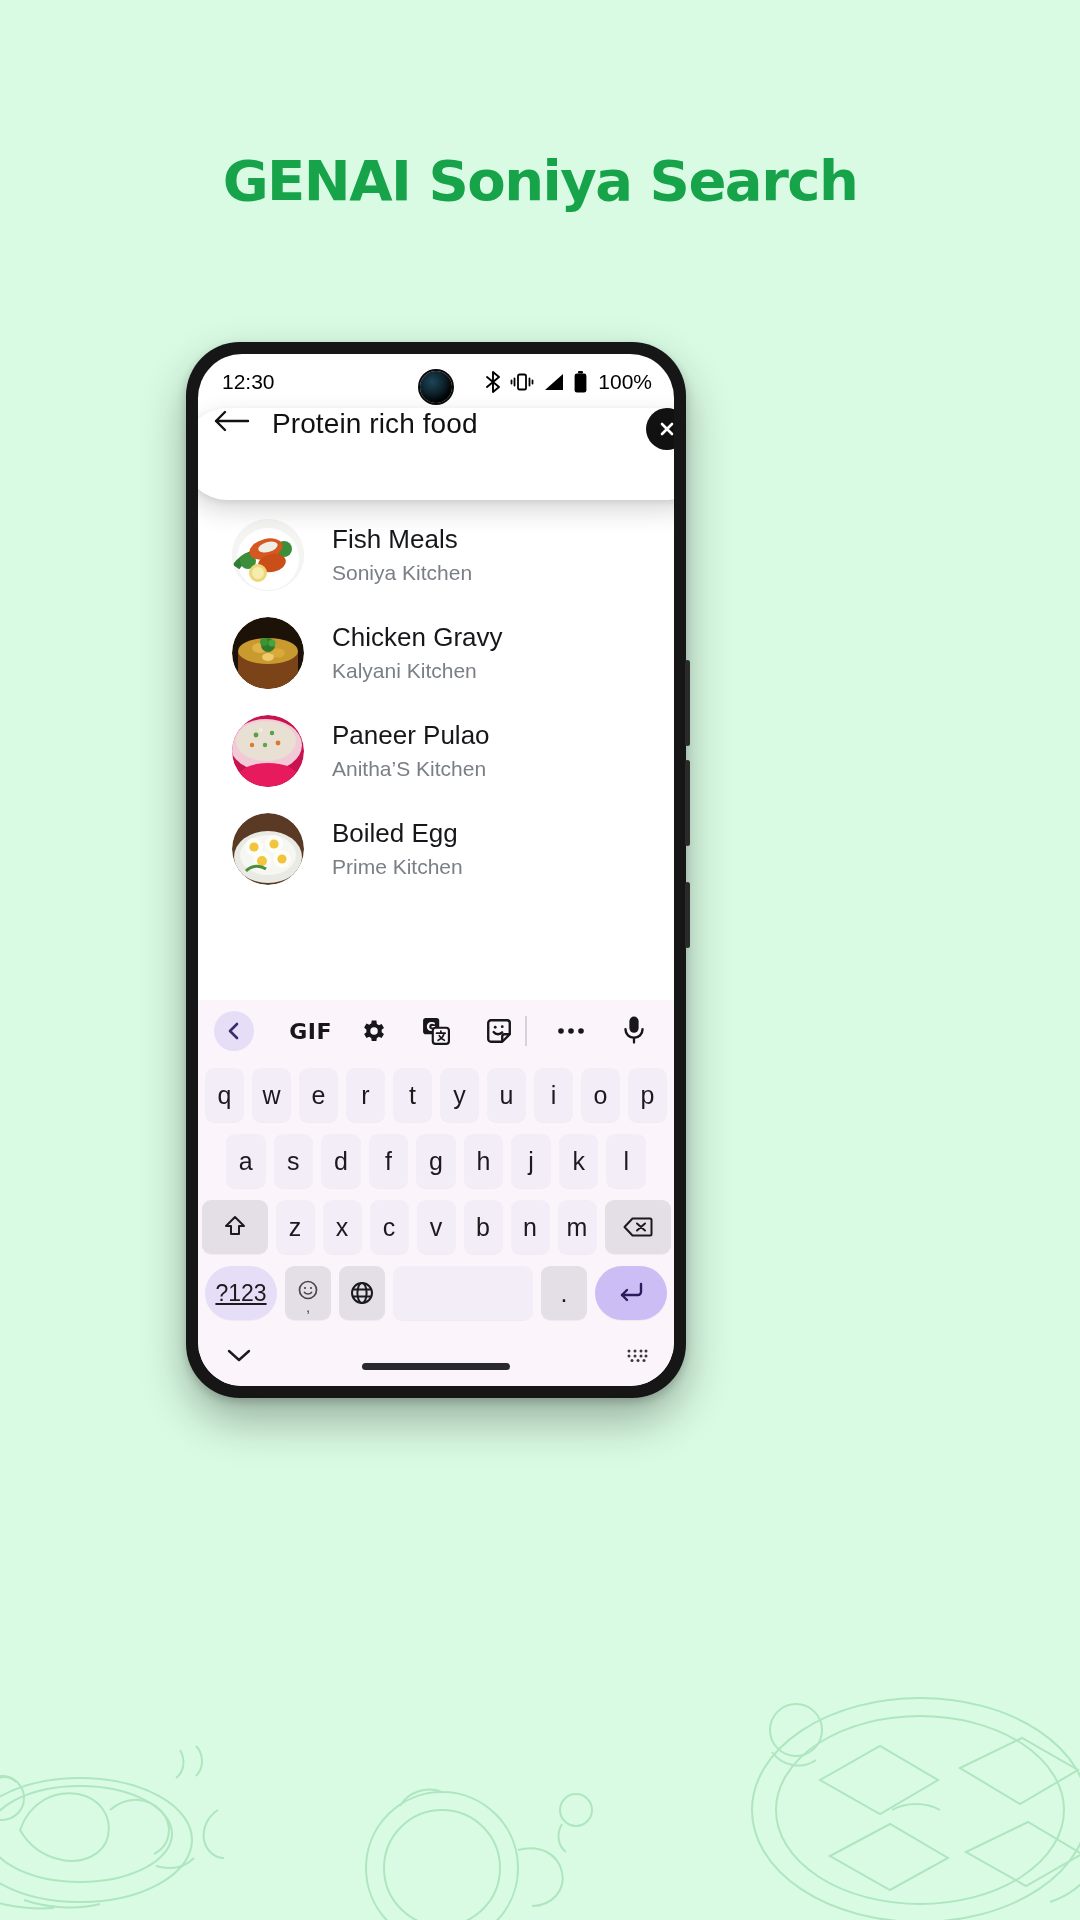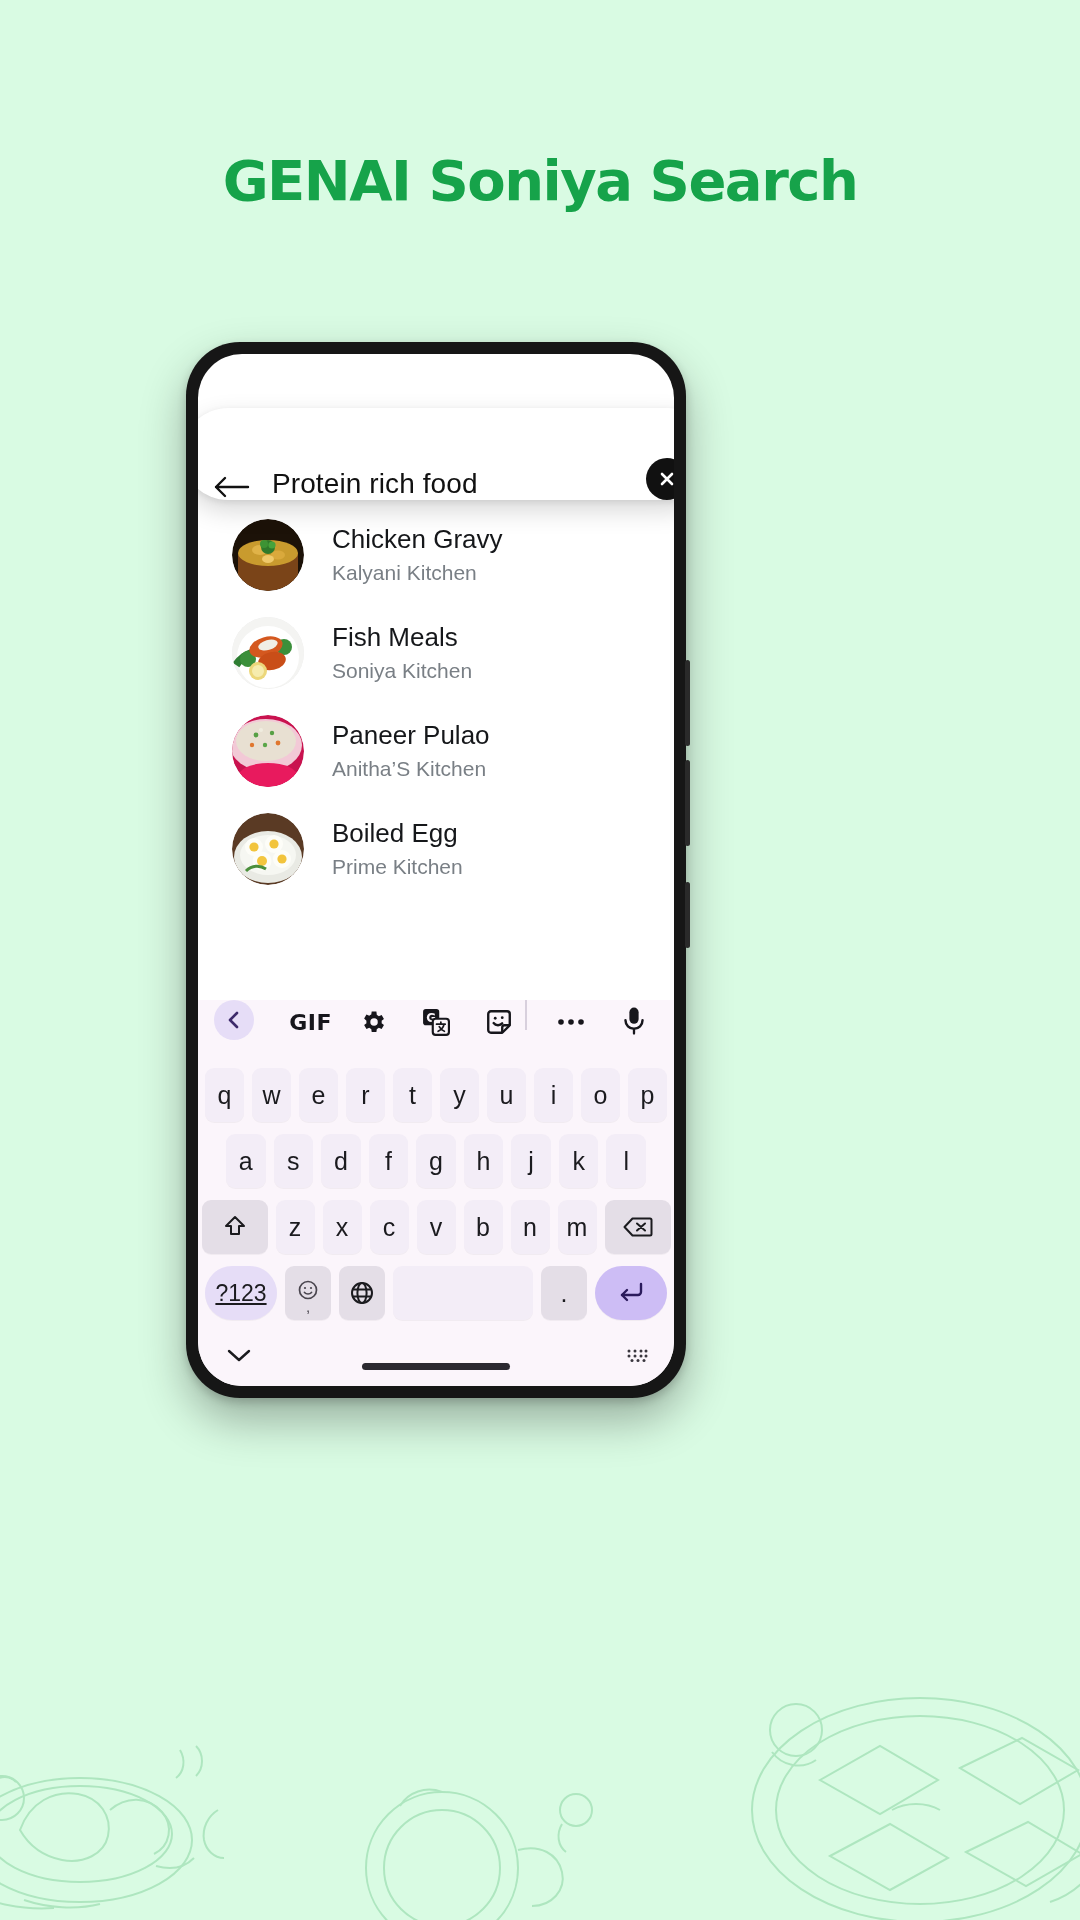--- a/index.html
+++ b/index.html
@@ -62,21 +62,21 @@
     background: radial-gradient(circle at 38% 34%, #1d4659 0%, #0d222c 42%, #000 72%);
     box-shadow: 0 0 0 2px #0a0a0a;
     z-index: 4;
   }
 
   
   #search-pill {
     position: absolute; left: -16px; top: 54px; width: 532px; height: 92px;
     background: #fff; border-radius: 46px;
     box-shadow: 0 10px 26px rgba(0,0,0,.16), 0 2px 6px rgba(0,0,0,.08);
-    display: flex; align-items: flex-end; padding: 0 26px 0 32px;
+    display: flex; align-items: flex-start; padding: 0 26px 0 32px;
     z-index: 10;
   }
   #back-arrow { flex: 0 0 auto; cursor: pointer; }
   #search-value {
     flex: 1 1 auto; margin-left: 22px;
     font-size: 28px; color: #111; letter-spacing: .1px;
   }
   #clear-btn {
     flex: 0 0 auto; width: 42px; height: 42px; border-radius: 50%;
     background: #111; display: flex; align-items: center; justify-content: center;
@@ -99,21 +99,21 @@
   .rtext { margin-left: 28px; }
   .rtitle { font-size: 26px; color: #15171a; line-height: 1.25; }
   .rsub   { font-size: 21px; color: #797f85; line-height: 1.35; margin-top: 4px; }
 
   
   #keyboard {
     position: absolute; left: 0; bottom: 0; width: 100%;
     background: #fbf5fb;
   }
   #kb-toolbar {
-    height: 62px; display: flex; 
+    height: 62px; display: flex; align-items: center;
     padding: 0 18px 0 16px; gap: 0;
   }
   .tb-item {
     flex: 0 0 auto; display: flex; align-items: center; justify-content: center;
     width: 44px; height: 44px; cursor: pointer;
   }
   #tb-expand {
     width: 40px; height: 40px; border-radius: 50%;
     background: #e6ddf7; margin-right: 16px;
   }
@@ -191,61 +191,55 @@
 
 <div id="headline">GENAI Soniya Search</div>
 
 <div id="phone">
   <div class="side-btn" id="btn-vol-up"></div>
   <div class="side-btn" id="btn-vol-down"></div>
   <div class="side-btn" id="btn-power"></div>
 
   <div id="screen">
 
+    <div id="status-bar">
+      <span>12:30</span>
+      <div id="camera-punch"></div>
+      <div id="status-right">
+        <svg width="16" height="22" viewBox="0 0 16 22" fill="none" stroke="#000" stroke-width="1.9" stroke-linejoin="round" stroke-linecap="round">
+          <path d="M2 6l12 10-6 5V1l6 5L2 16"></path>
+        </svg>
+        <svg width="24" height="20" viewBox="0 0 24 20" fill="none" stroke="#000" stroke-width="1.8">
+          <rect x="8" y="2.5" width="8" height="15" rx="1.6"></rect>
+          <path d="M4.5 6.5v7M1.5 8.5v3M19.5 6.5v7M22.5 8.5v3" stroke-linecap="round"></path>
+        </svg>
+        <svg width="22" height="20" viewBox="0 0 22 20" fill="#000">
+          <path d="M20 2v16H2z"></path>
+        </svg>
+        <svg width="13" height="22" viewBox="0 0 13 22" fill="#000">
+          <rect x="4" y="0" width="5" height="2.6" rx="1"></rect>
+          <rect x="0.6" y="2.6" width="11.8" height="19" rx="2.4"></rect>
+        </svg>
+        <span id="battery-pct">100%</span>
+      </div>
+    </div>
 
     <div id="search-pill">
       <svg id="back-arrow" width="36" height="26" viewBox="0 0 36 26" fill="none" stroke="#111" stroke-width="2.4" stroke-linecap="round" stroke-linejoin="round">
         <path d="M34 13H2M11 4L2 13l9 9"></path>
       </svg>
       <div id="search-value" placeholder="Search">Protein rich food</div>
       <div id="clear-btn">
         <svg width="18" height="18" viewBox="0 0 18 18" fill="none" stroke="#fff" stroke-width="2.6" stroke-linecap="round">
           <path d="M4 4l10 10M14 4L4 14"></path>
         </svg>
       </div>
     </div>
 
     <div id="results">
-
-      <div class="result-row">
-        <div class="thumb">
-          <svg viewBox="0 0 72 72">
-              <defs>
-                <clipPath id="c1">
-                  <circle cx="36" cy="36" r="36"></circle>
-                </clipPath>
-              </defs>
-            <g clip-path="url(#c1)">
-              <rect width="72" height="72" fill="#1c1208"></rect>
-              <path d="M6 34h60v20a18 18 0 01-18 18H24A18 18 0 016 54z" fill="#7a4418"></path>
-              <ellipse cx="36" cy="34" rx="30" ry="13" fill="#c99b2e"></ellipse>
-              <ellipse cx="28" cy="31" rx="8" ry="5" fill="#e0b348"></ellipse>
-              <ellipse cx="46" cy="36" rx="7" ry="4.5" fill="#d9a93c"></ellipse>
-              <ellipse cx="36" cy="40" rx="6" ry="4" fill="#efc96a"></ellipse>
-              <circle cx="36" cy="28" r="7" fill="#2f7a2a"></circle>
-              <circle cx="32" cy="25" r="4" fill="#3d9334"></circle>
-              <circle cx="40" cy="26" r="3.6" fill="#47a33c"></circle>
-            </g>
-            </svg>
-        </div>
-        <div class="rtext">
-          <div class="rtitle">Chicken Gravy</div>
-          <div class="rsub">Kalyani Kitchen</div>
-        </div>
-      </div>
 
       <div class="result-row">
         <div class="thumb">
           <svg viewBox="0 0 72 72">
               <defs>
                 <clipPath id="c2">
                   <circle cx="36" cy="36" r="36"></circle>
                 </clipPath>
               </defs>
             <g clip-path="url(#c2)">
@@ -258,20 +252,47 @@
               <ellipse cx="36" cy="28" rx="10" ry="5" transform="rotate(-16 36 28)" fill="#f0efe6"></ellipse>
               <ellipse cx="40" cy="44" rx="14" ry="9" transform="rotate(-12 40 44)" fill="#c94e18"></ellipse>
               <circle cx="26" cy="54" r="9" fill="#ecd77a"></circle>
               <circle cx="26" cy="54" r="6" fill="#f6ecae"></circle>
             </g>
             </svg>
         </div>
         <div class="rtext">
           <div class="rtitle">Fish Meals</div>
           <div class="rsub">Soniya Kitchen</div>
+        </div>
+      </div>
+
+      <div class="result-row">
+        <div class="thumb">
+          <svg viewBox="0 0 72 72">
+              <defs>
+                <clipPath id="c1">
+                  <circle cx="36" cy="36" r="36"></circle>
+                </clipPath>
+              </defs>
+            <g clip-path="url(#c1)">
+              <rect width="72" height="72" fill="#1c1208"></rect>
+              <path d="M6 34h60v20a18 18 0 01-18 18H24A18 18 0 016 54z" fill="#7a4418"></path>
+              <ellipse cx="36" cy="34" rx="30" ry="13" fill="#c99b2e"></ellipse>
+              <ellipse cx="28" cy="31" rx="8" ry="5" fill="#e0b348"></ellipse>
+              <ellipse cx="46" cy="36" rx="7" ry="4.5" fill="#d9a93c"></ellipse>
+              <ellipse cx="36" cy="40" rx="6" ry="4" fill="#efc96a"></ellipse>
+              <circle cx="36" cy="28" r="7" fill="#2f7a2a"></circle>
+              <circle cx="32" cy="25" r="4" fill="#3d9334"></circle>
+              <circle cx="40" cy="26" r="3.6" fill="#47a33c"></circle>
+            </g>
+            </svg>
+        </div>
+        <div class="rtext">
+          <div class="rtitle">Chicken Gravy</div>
+          <div class="rsub">Kalyani Kitchen</div>
         </div>
       </div>
 
       <div class="result-row">
         <div class="thumb">
           <svg viewBox="0 0 72 72">
               <defs>
                 <clipPath id="c3">
                   <circle cx="36" cy="36" r="36"></circle>
                 </clipPath>

